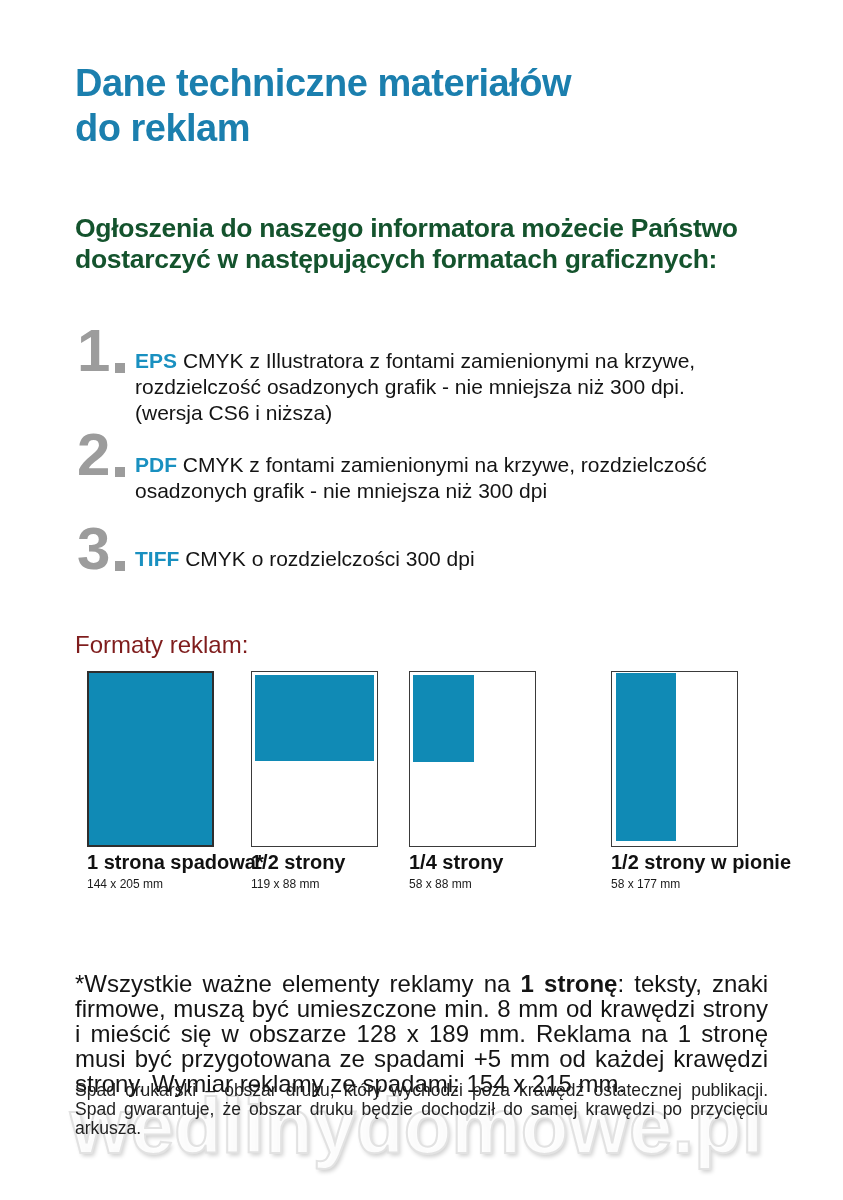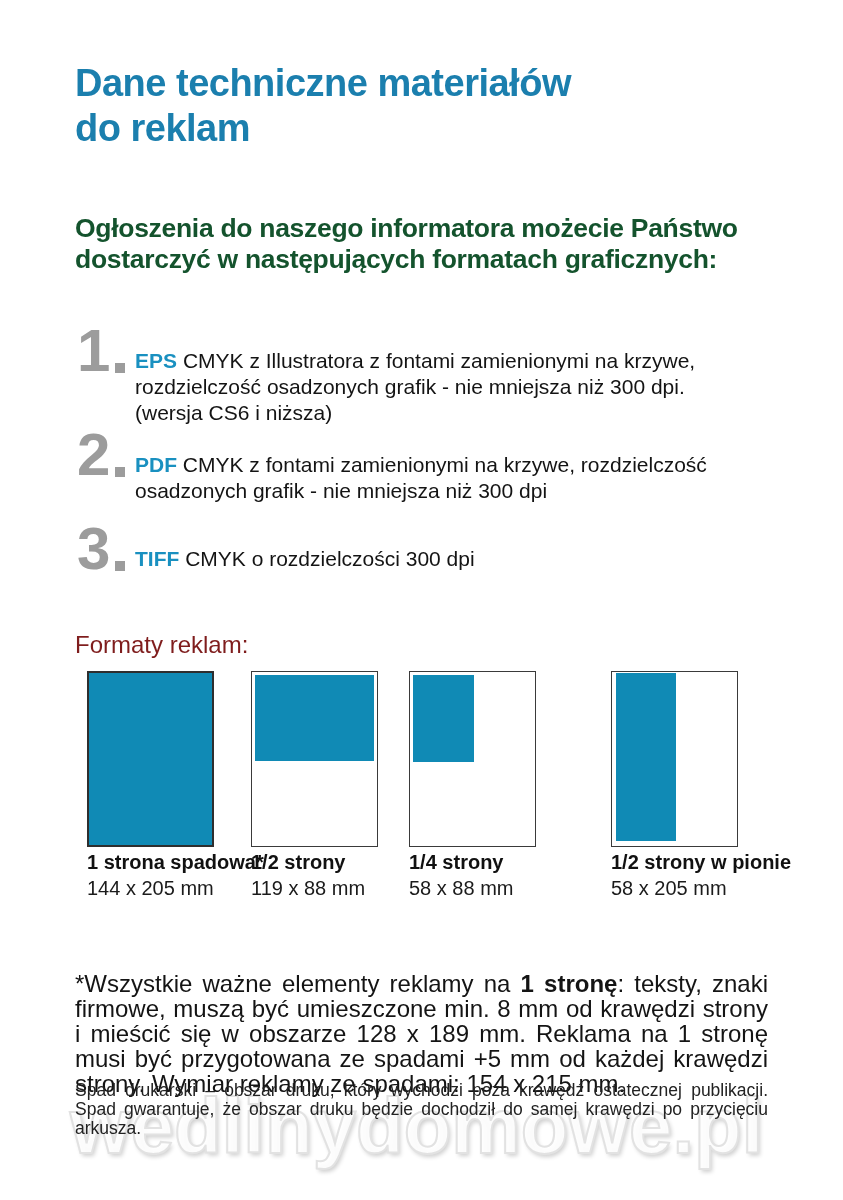--- a/index.html
+++ b/index.html
@@ -106,21 +106,21 @@
     top: 180px;
     font-size: 20px;
     font-weight: bold;
     white-space: nowrap;
     color: #111111;
   }
   .fmt-dims {
     position: absolute;
     left: 0;
     top: 206px;
-    font-size: 20px;
+    font-size: 12px;
     white-space: nowrap;
     color: #1b1b1b;
   }
 
   
   .footnote {
     position: absolute;
     left: 75px;
     width: 693px;
     top: 946px;
@@ -229,21 +229,21 @@
     </div>
     <div class="fmt-name">1/4 strony</div>
     <div class="fmt-dims">58 x 88 mm</div>
   </div>
 
   <div class="diagram-col col-4">
     <div class="page-box">
       <div class="ad-fill fill-half-v"></div>
     </div>
     <div class="fmt-name">1/2 strony w pionie</div>
-    <div class="fmt-dims">58 x 205 mm</div>
+    <div class="fmt-dims">58 x 177 mm</div>
   </div>
 
   <div class="watermark">wedlinydomowe.pl</div>
 
   <p class="footnote"><span>*Wszystkie ważne elementy reklamy na </span><b>1 stronę</b><span>: teksty, znaki firmowe, muszą być umieszczone min. 8 mm od krawędzi strony i mieścić się w obszarze 128 x 189 mm. Reklama na 1 stronę musi być przygotowana ze spadami +5 mm od każdej krawędzi strony. Wymiar reklamy ze spadami: 154 x 215 mm.</span></p>
 
   <p class="bleed-note">Spad drukarski – obszar druku, który wychodzi poza krawędź ostatecznej publikacji. Spad gwarantuje, że obszar druku będzie dochodził do samej krawędzi po przycięciu arkusza.</p>
 
 </div>
 

